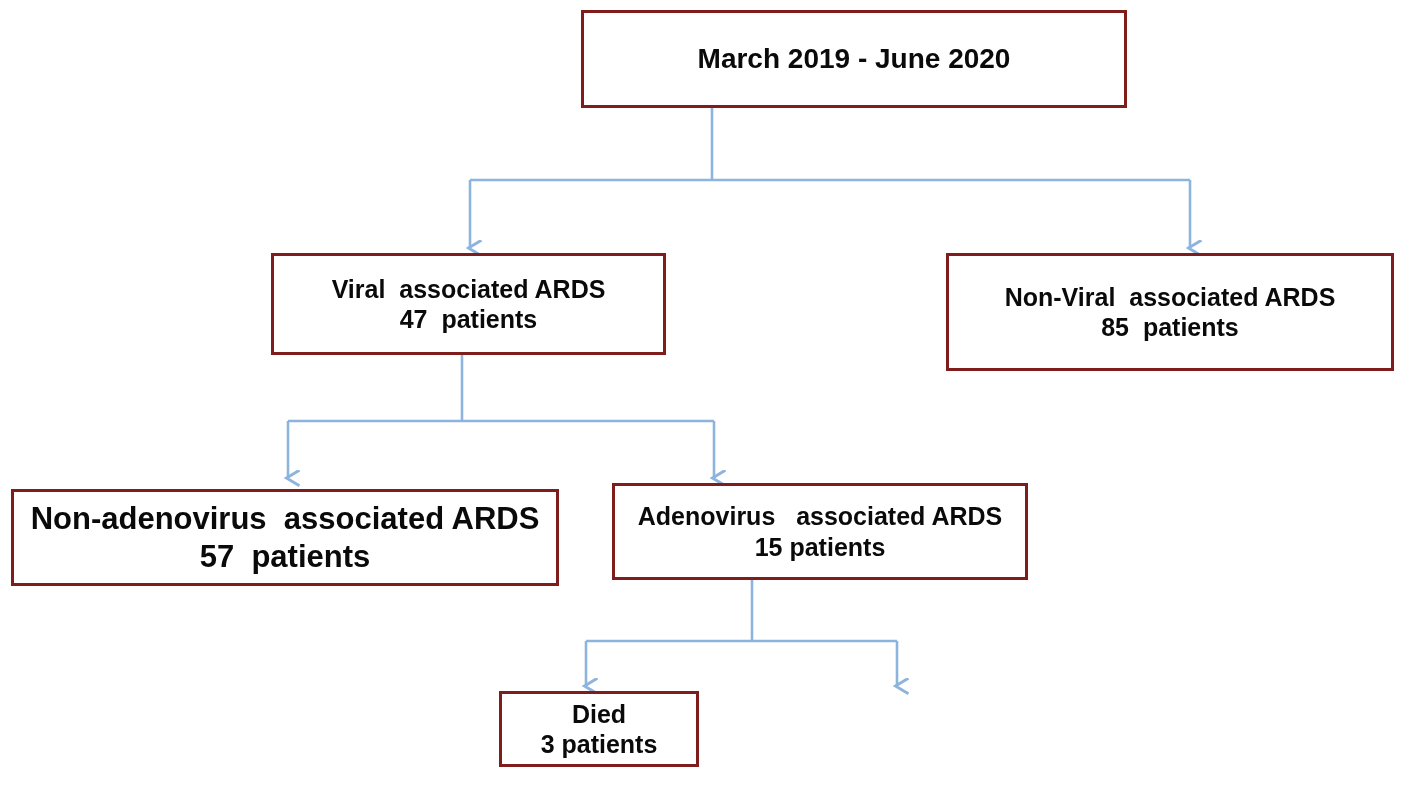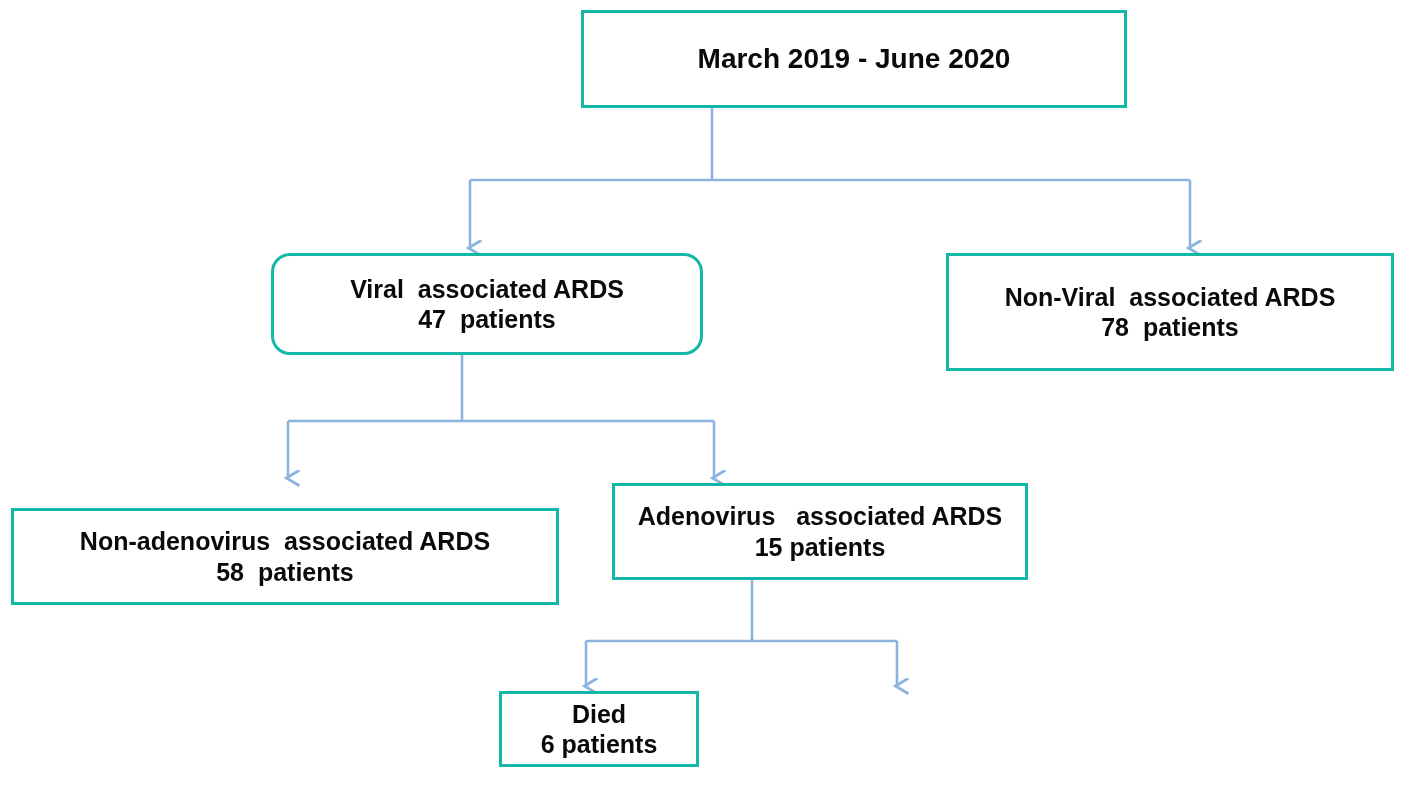--- a/index.html
+++ b/index.html
@@ -22,21 +22,21 @@
     left: 0;
     top: 0;
     width: 1417px;
     height: 809px;
     pointer-events: none;
   }
   .node {
     position: absolute;
     box-sizing: border-box;
     background: #ffffff;
-    border: 3px solid #14b8a6;
+    border: 3px solid #7f1d1d;
     display: flex;
     flex-direction: column;
     align-items: center;
     justify-content: center;
     text-align: center;
     color: #0a0a0a;
     font-weight: bold;
     letter-spacing: 0px;
     line-height: 1.22;
     white-space: pre;
@@ -44,32 +44,31 @@
   .node .line1 { display: block; }
   .node .line2 { display: block; }
 
   
   #node-root {
     left: 581px;  top: 10px;  width: 546px; height: 98px;
     font-size: 28px;
   }
   
   #node-viral {
-    left: 271px; top: 253px; width: 432px; height: 102px;
+    left: 271px; top: 253px; width: 395px; height: 102px;
     font-size: 25px;
-    border-radius: 19px;
   }
   #node-nonviral {
     left: 946px; top: 253px; width: 448px; height: 118px;
     font-size: 25px;
   }
   
   #node-nonadeno {
-    left: 11px; top: 508px; width: 548px; height: 97px;
-    font-size: 25px;
+    left: 11px; top: 489px; width: 548px; height: 97px;
+    font-size: 31px;
     text-align: right;
   }
   #node-adeno {
     left: 612px; top: 483px; width: 416px; height: 97px;
     font-size: 25px;
   }
   
   #node-died {
     left: 499px; top: 691px; width: 200px; height: 76px;
     font-size: 25px;
@@ -117,32 +116,32 @@
     <span class="line1">March 2019 - June 2020</span>
   </div>
 
   <div class="node" id="node-viral">
     <span class="line1">Viral  associated ARDS</span>
     <span class="line2">47  patients</span>
   </div>
 
   <div class="node" id="node-nonviral">
     <span class="line1">Non-Viral  associated ARDS</span>
-    <span class="line2">78  patients</span>
+    <span class="line2">85  patients</span>
   </div>
 
   <div class="node" id="node-nonadeno">
     <span class="line1">Non-adenovirus  associated ARDS</span>
-    <span class="line2">58  patients</span>
+    <span class="line2">57  patients</span>
   </div>
 
   <div class="node" id="node-adeno">
     <span class="line1">Adenovirus   associated ARDS</span>
     <span class="line2">15 patients</span>
   </div>
 
   <div class="node" id="node-died">
     <span class="line1">Died</span>
-    <span class="line2">6 patients</span>
+    <span class="line2">3 patients</span>
   </div>
 
 
 </div>
 
 </body></html>

